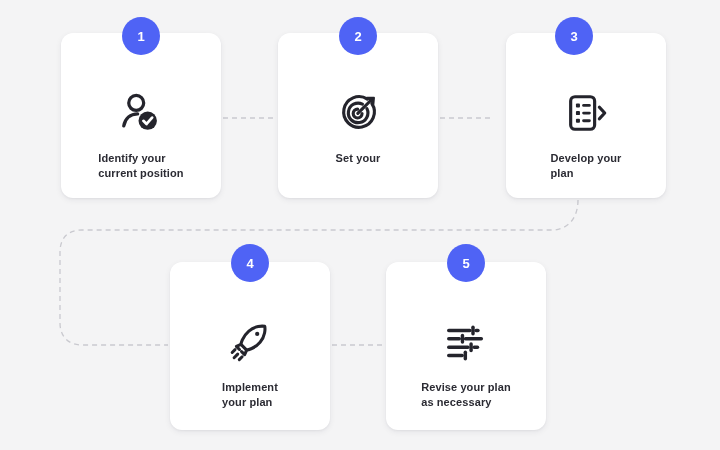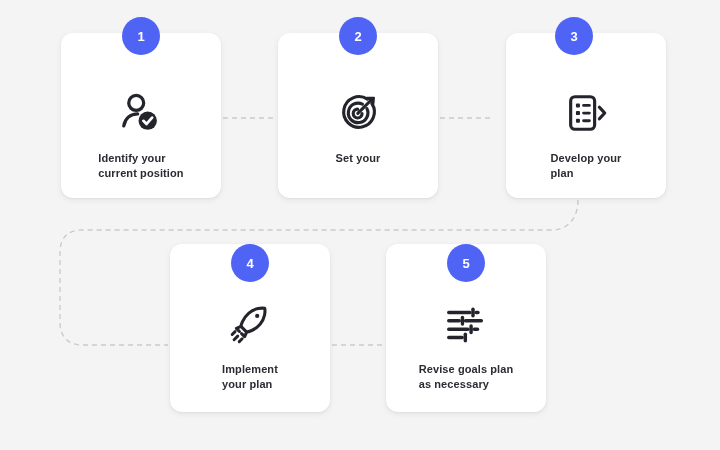--- a/index.html
+++ b/index.html
@@ -61,21 +61,21 @@
     height: 165px;
     top: 33px;
   }
   .row1 .card-icon { margin-top: 56px; height: 48px; }
   .row1 .card-label { margin-top: 14px; }
 
   
   .row2 {
     width: 160px;
     height: 168px;
-    top: 244px;
+    top: 262px;
   }
   .row2 .card-icon { margin-top: 56px; height: 48px; }
   .row2 .card-label { margin-top: 14px; }
 
   #card-1 { left: 61px; }
   #card-2 { left: 278px; }
   #card-3 { left: 478px; margin-left: 28px; }
   #card-4 { left: 170px; }
   #card-5 { left: 386px; }
 
@@ -207,20 +207,20 @@
         <path d="M20.3 17.3 L20.3 24.1" stroke="#24242c" stroke-width="3.6" stroke-linecap="round"></path>
 
         <path d="M6 29.4 L26 29.4" stroke="#24242c" stroke-width="3.6" stroke-linecap="round"></path>
         <path d="M32.5 29.4 L36 29.4" stroke="#24242c" stroke-width="3.6" stroke-linecap="round"></path>
         <path d="M29.3 26 L29.3 32.8" stroke="#24242c" stroke-width="3.6" stroke-linecap="round"></path>
 
         <path d="M6 38.1 L20 38.1" stroke="#24242c" stroke-width="3.6" stroke-linecap="round"></path>
         <path d="M23.3 34.7 L23.3 41.5" stroke="#24242c" stroke-width="3.6" stroke-linecap="round"></path>
       </svg>
     </div>
-    <div class="card-label">Revise goals plan
+    <div class="card-label">Revise your plan
 as necessary</div>
   </div>
   <div class="badge" id="badge-5">
     <span>5</span>
   </div>
 
 </div>
 
 </body></html>

